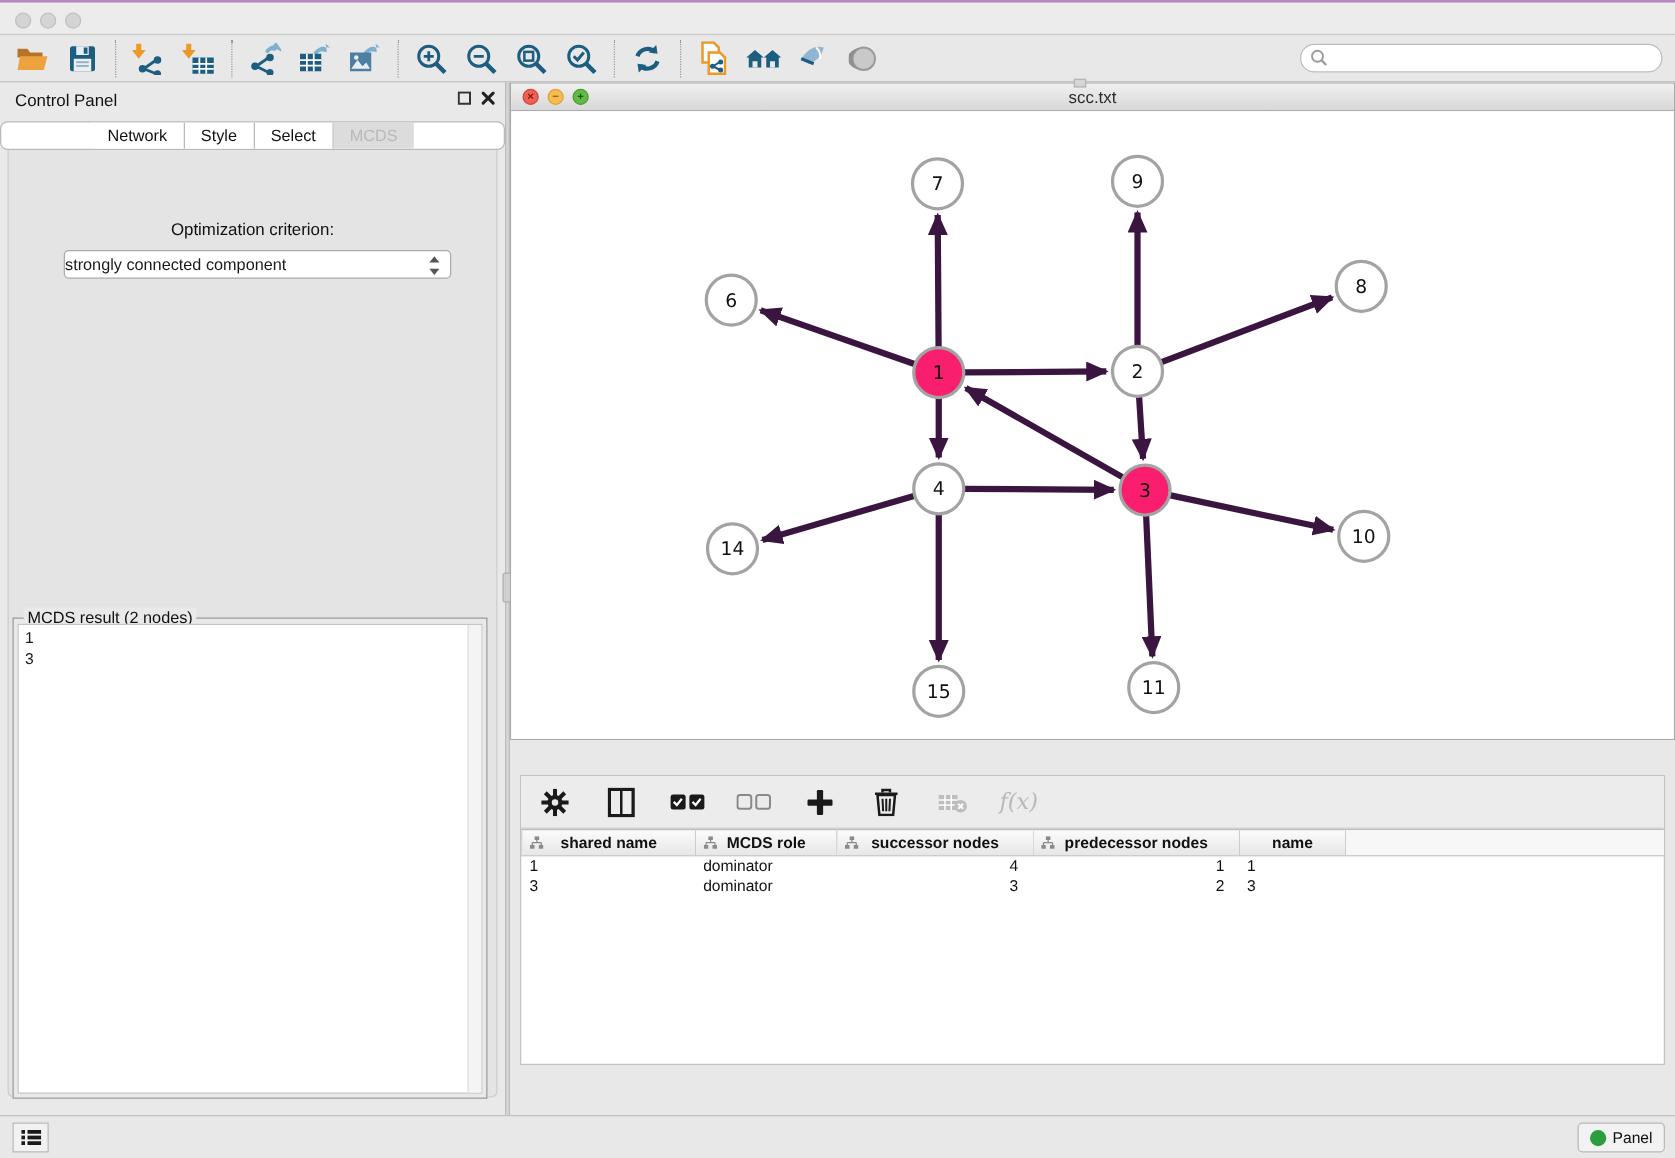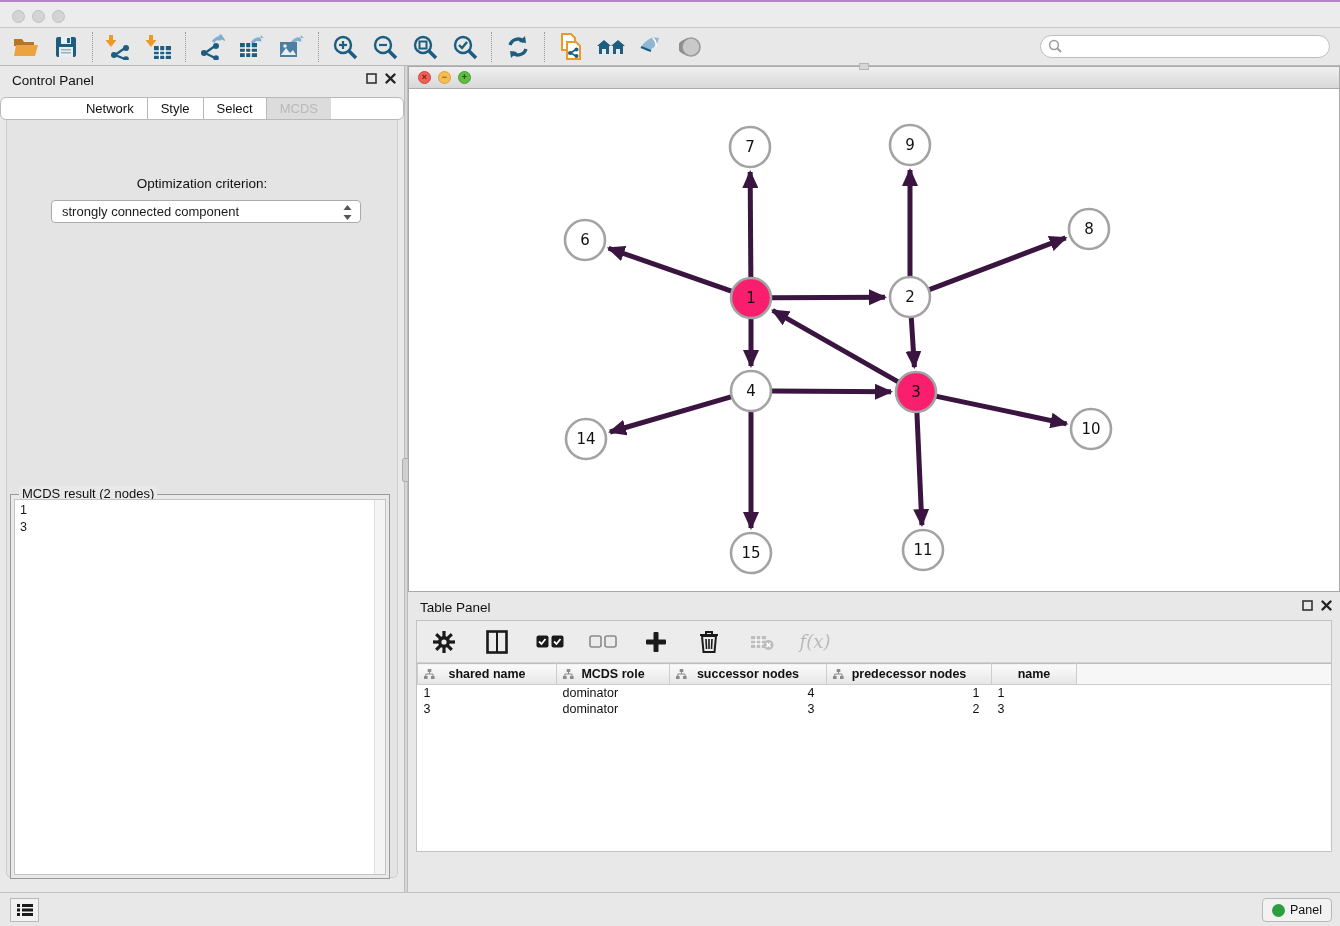--- a/index.html
+++ b/index.html
@@ -32,21 +32,21 @@
   .panel-btns { position:absolute; right:8px; top:7px; display:flex; gap:8px; align-items:center; }
   .cp-tabs { position:absolute; left:0; right:0; top:31px; display:flex; justify-content:center; z-index:2; }
   .seg { display:flex; border:1px solid #b9b9b9; border-radius:6px; overflow:hidden; background:#fff; }
   .seg .tab { padding:3px 13px; font-size:13px; border-right:1px solid #b9b9b9; background:#fff; color:#111; white-space:nowrap; }
   .seg .tab:last-child { border-right:none; }
   .seg .tab.sel { background:#dcdcdc; color:#b9b9b9; }
   .cp-box { position:absolute; left:6px; right:6px; top:41px; bottom:14px;
     background:#e4e4e4; border:1px solid #cdcdcd; border-radius:5px; }
   .opt-label { position:absolute; left:0; right:0; top:68px; text-align:center; font-size:13.5px; color:#111; }
   .criterion { position:absolute; left:44px; top:92px; width:310px; height:23px; background:#fff;
-    border:1px solid #ababab; border-radius:4px; display:flex; align-items:center; padding-left:10px; font-size:13px; }
+    border:1px solid #ababab; border-radius:4px; display:flex; align-items:center; font-size:13px; }
   .stepper { position:absolute; right:7px; top:3px; }
   .cp-buttons { position:absolute; left:0; right:0; top:126px; display:flex; justify-content:center; gap:14px; }
   .pbtn { background:#fff; border:1px solid #b3b3b3; border-radius:5px; padding:3px 14px; font-size:13.5px; color:#111; }
   .result-fieldset { position:absolute; left:10px; width:380px; top:428px; height:385px;
     border:1px solid #9a9a9a; background:#e9e9e9; padding:2px; }
   .result-legend { position:absolute; left:8px; top:-9px; background:#e9e9e9; padding:0 3px; font-size:13px; color:#111; }
   .result-area { position:absolute; left:3px; right:3px; top:4px; bottom:3px; background:#fff;
     border:1px solid #c4c4c4; font-size:12.5px; line-height:17px; padding:2px 5px; }
   .scroll-strip { position:absolute; right:0; top:0; bottom:0; width:11px; background:#f4f4f4; border-left:1px solid #e0e0e0; }
   
@@ -319,20 +319,21 @@
 
 <div class="v-divider">
   <div class="v-grip"></div>
 </div>
 
 <div class="network-window">
   <div class="nw-titlebar">
     <span class="tl tl-close">×</span>
     <span class="tl tl-min">−</span>
     <span class="tl tl-max">+</span>
+    <div class="nw-title">scc.txt</div>
   </div>
   <svg class="nw-canvas" id="graph-svg" width="930" height="502" viewBox="0 0 930 502">
       <defs>
         <marker id="arrow" markerUnits="userSpaceOnUse" markerWidth="20" markerHeight="16" refX="16" refY="8" orient="auto">
           <path d="M0,0 L18,8 L0,16 z" fill="#3a1540"></path>
         </marker>
       </defs>
       <line x1="341.86755257326377" y1="189.00043856282966" x2="341.1655592834203" y2="82.99945179646292" stroke="#3a1540" stroke-width="5" marker-end="url(#arrow)"></line>
       <line x1="323.1192891575921" y1="202.40312512735147" x2="199.60088855300984" y2="159.24609359081066" stroke="#3a1540" stroke-width="5" marker-end="url(#arrow)"></line>
       <line x1="361.999604457761" y1="208.87421632416502" x2="476.00049442779874" y2="208.1572295947937" stroke="#3a1540" stroke-width="5" marker-end="url(#arrow)"></line>
@@ -392,38 +393,20 @@
       </g>
       <g>
         <circle cx="342" cy="464" r="20" fill="#ffffff" stroke="#a3a3a3" stroke-width="2.6"></circle>
         <text x="342" y="464" text-anchor="middle" dy="0.36em" font-size="15" fill="#111111" font-family="&quot;DejaVu Sans&quot;, sans-serif">15</text>
       </g>
     </svg>
   <div class="h-grip" style="position:absolute; left:450px; bottom:-5px;"></div>
 </div>
 
 <div class="table-panel">
-  <div class="tp-header">
-    <span class="tp-title">Table Panel</span>
-    <span class="panel-btns" style="top:8px;">
-      <span>
-        <svg width="11" height="11" viewBox="0 0 11 11">
-            <rect x="1" y="1" width="9" height="9" fill="none" stroke="#333" stroke-width="1.6"></rect>
-          </svg>
-      </span>
-      <span>
-        <svg width="11" height="11" viewBox="0 0 11 11">
-            <g stroke="#222" stroke-width="2.4" stroke-linecap="round">
-              <line x1="1.5" y1="1.5" x2="9.5" y2="9.5"></line>
-              <line x1="9.5" y1="1.5" x2="1.5" y2="9.5"></line>
-            </g>
-          </svg>
-      </span>
-    </span>
-  </div>
   <div class="tp-body">
     <div class="tp-toolbar">
       <span class="tp-tool">
         <svg width="22" height="22" viewBox="0 0 22 22">
             <g fill="#1a1a1a">
               <circle cx="11" cy="11" r="6"></circle>
               <rect x="9.4" y="0" width="3.2" height="22"></rect>
               <rect x="9.4" y="0" width="3.2" height="22" transform="rotate(45 11 11)"></rect>
               <rect x="9.4" y="0" width="3.2" height="22" transform="rotate(90 11 11)"></rect>
               <rect x="9.4" y="0" width="3.2" height="22" transform="rotate(135 11 11)"></rect>

